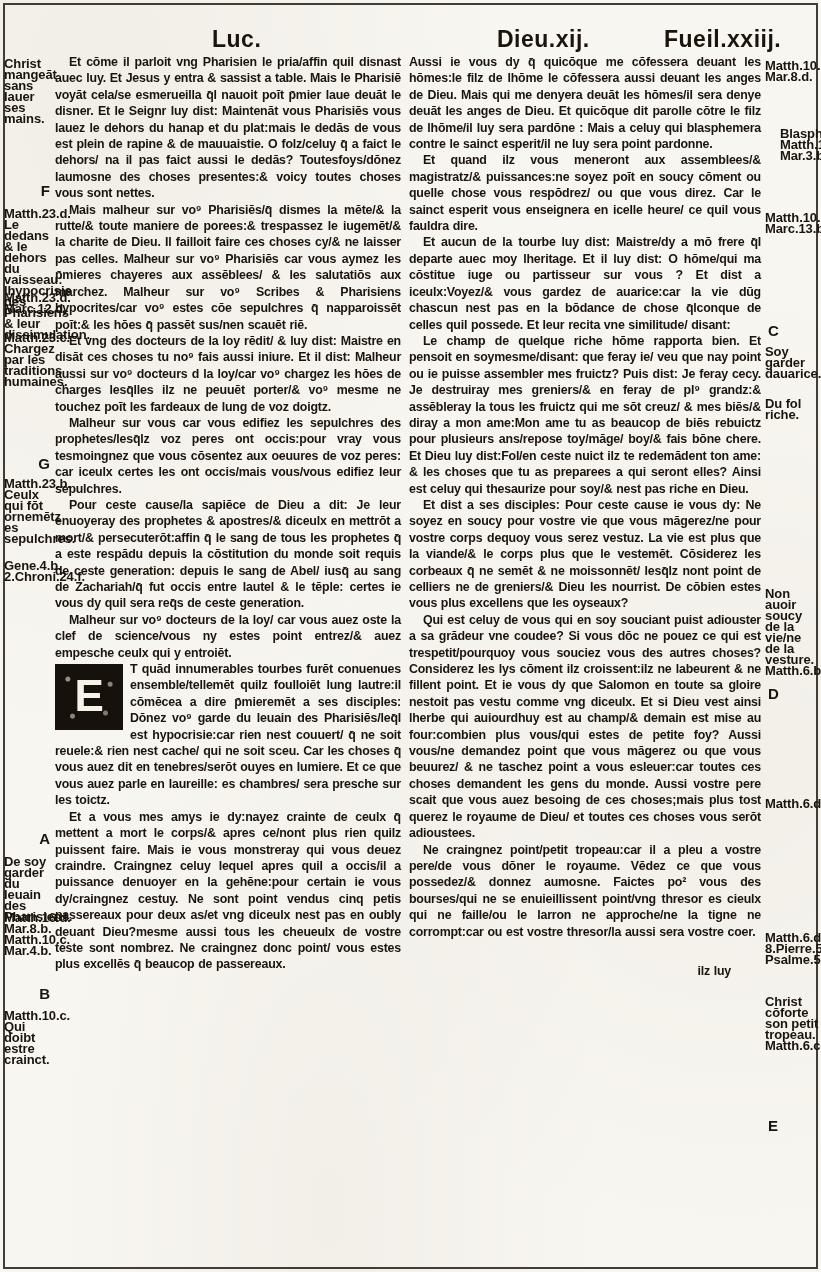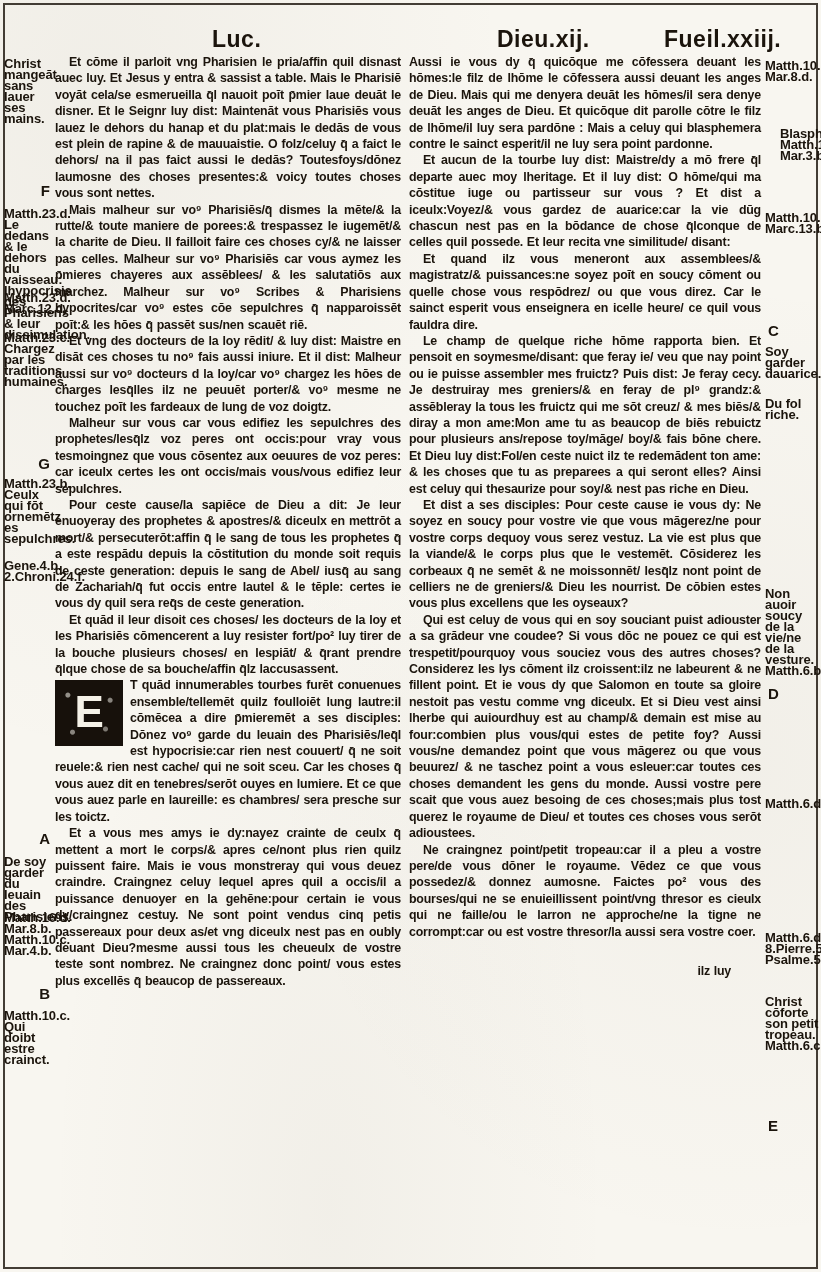--- a/index.html
+++ b/index.html
@@ -91,31 +91,31 @@
   <div class="rh rh-left">Luc.</div>
   <div class="rh rh-center">Dieu.xij.</div>
   <div class="rh rh-right">Fueil.xxiij.</div>
 
   <div class="col col-left">
     <p class="para">Et cōme il parloit vng Pharisien le pria/affin quil disnast auec luy. Et Jesus y entra &amp; sassist a table. Mais le Pharisiē voyāt cela/se esmerueilla q̄l nauoit poīt p̄mier laue deuāt le disner. Et le Seignr luy dist: Maintenāt vous Pharisiēs vous lauez le dehors du hanap et du plat:mais le dedās de vous est plein de rapine &amp; de mauuaistie. O folz/celuy q̄ a faict le dehors/ na il pas faict aussi le dedās? Toutesfoys/dōnez laumosne des choses presentes:&amp; voicy toutes choses vous sont nettes.</p>
     <p class="para">Mais malheur sur vo⁹ Pharisiēs/q̄ dismes la mēte/&amp; la rutte/&amp; toute maniere de porees:&amp; trespassez le iugemēt/&amp; la charite de Dieu. Il failloit faire ces choses cy/&amp; ne laisser pas celles. Malheur sur vo⁹ Pharisiēs car vous aymez les p̄mieres chayeres aux assēblees/ &amp; les salutatiōs aux marchez. Malheur sur vo⁹ Scribes &amp; Pharisiens hypocrites/car vo⁹ estes cōe sepulchres q̄ napparoissēt poīt:&amp; les hōes q̄ passēt sus/nen scauēt riē.</p>
     <p class="para">Et vng des docteurs de la loy rēdit/ &amp; luy dist: Maistre en disāt ces choses tu no⁹ fais aussi iniure. Et il dist: Malheur aussi sur vo⁹ docteurs d la loy/car vo⁹ chargez les hōes de charges lesq̄lles ilz ne peuuēt porter/&amp; vo⁹ mesme ne touchez poīt les fardeaux de lung de voz doigtz.</p>
     <p class="para">Malheur sur vous car vous edifiez les sepulchres des prophetes/lesq̄lz voz peres ont occis:pour vray vous tesmoingnez que vous cōsentez aux oeuures de voz peres: car iceulx certes les ont occis/mais vous/vous edifiez leur sepulchres.</p>
     <p class="para">Pour ceste cause/la sapiēce de Dieu a dit: Je leur enuoyeray des prophetes &amp; apostres/&amp; diceulx en mettrōt a mort/&amp; persecuterōt:affin q̄ le sang de tous les prophetes q̄ a este respādu depuis la cōstitution du monde soit requis de ceste generation: depuis le sang de Abel/ iusq̄ au sang de Zachariah/q̄ fut occis entre lautel &amp; le tēple: certes ie vous dy quil sera req̄s de ceste generation.</p>
-    <p class="para">Et quād il leur disoit ces choses/ les docteurs de la loy et les Pharisiēs cōmencerent a luy resister fort/po² luy tirer de la bouche plusieurs choses/ en lespiāt/ &amp; q̄rant prendre q̄lque chose de sa bouche/affin q̄lz laccusassent.</p>
+    <p class="para">Malheur sur vo⁹ docteurs de la loy/ car vous auez oste la clef de science/vous ny estes point entrez/&amp; auez empesche ceulx qui y entroiēt.</p>
     <p class="para noindent">
       <span class="dropcap">E</span><span>T quād innumerables tourbes furēt conuenues ensemble/tellemēt quilz foulloiēt lung lautre:il cōmēcea a dire p̄mieremēt a ses disciples: Dōnez vo⁹ garde du leuain des Pharisiēs/leq̄l est hypocrisie:car rien nest couuert/ q̄ ne soit reuele:&amp; rien nest cache/ qui ne soit sceu. Car les choses q̄ vous auez dit en tenebres/serōt ouyes en lumiere. Et ce que vous auez parle en laureille: es chambres/ sera presche sur les toictz.</span>
     </p>
     <p class="para">Et a vous mes amys ie dy:nayez crainte de ceulx q̄ mettent a mort le corps/&amp; apres ce/nont plus rien quilz puissent faire. Mais ie vous monstreray qui vous deuez craindre. Craingnez celuy lequel apres quil a occis/il a puissance denuoyer en la gehēne:pour certain ie vous dy/craingnez cestuy. Ne sont point vendus cinq petis passereaux pour deux as/et vng diceulx nest pas en oubly deuant Dieu?mesme aussi tous les cheueulx de vostre teste sont nombrez. Ne craingnez donc point/ vous estes plus excellēs q̄ beaucop de passereaux.</p>
   </div>
 
   <div class="col col-right">
     <p class="para noindent">Aussi ie vous dy q̄ quicōque me cōfessera deuant les hōmes:le filz de lhōme le cōfessera aussi deuant les anges de Dieu. Mais qui me denyera deuāt les hōmes/il sera denye deuāt les anges de Dieu. Et quicōque dit parolle cōtre le filz de lhōme/il luy sera pardōne : Mais a celuy qui blasphemera contre le sainct esperit/il ne luy sera point pardonne.</p>
+    <p class="para">Et quand ilz vous meneront aux assemblees/&amp; magistratz/&amp; puissances:ne soyez poīt en soucy cōment ou quelle chose vous respōdrez/ ou que vous direz. Car le sainct esperit vous enseignera en icelle heure/ ce quil vous fauldra dire.</p>
     <p class="para">Et aucun de la tourbe luy dist: Maistre/dy a mō frere q̄l departe auec moy lheritage. Et il luy dist: O hōme/qui ma cōstitue iuge ou partisseur sur vous ? Et dist a iceulx:Voyez/&amp; vous gardez de auarice:car la vie dūg chascun nest pas en la bōdance de chose q̄lconque de celles quil possede. Et leur recita vne similitude/ disant:</p>
-    <p class="para">Et quand ilz vous meneront aux assemblees/&amp; magistratz/&amp; puissances:ne soyez poīt en soucy cōment ou quelle chose vous respōdrez/ ou que vous direz. Car le sainct esperit vous enseignera en icelle heure/ ce quil vous fauldra dire.</p>
     <p class="para">Le champ de quelque riche hōme rapporta bien. Et pensoit en soymesme/disant: que feray ie/ veu que nay point ou ie puisse assembler mes fruictz? Puis dist: Je feray cecy. Je destruiray mes greniers/&amp; en feray de pl⁹ grandz:&amp; assēbleray la tous les fruictz qui me sōt creuz/ &amp; mes biēs/&amp; diray a mon ame:Mon ame tu as beaucop de biēs rebuictz pour plusieurs ans/repose toy/māge/ boy/&amp; fais bōne chere. Et Dieu luy dist:Fol/en ceste nuict ilz te redemādent ton ame: &amp; les choses que tu as preparees a qui seront elles? Ainsi est celuy qui thesaurize pour soy/&amp; nest pas riche en Dieu.</p>
     <p class="para">Et dist a ses disciples: Pour ceste cause ie vous dy: Ne soyez en soucy pour vostre vie que vous māgerez/ne pour vostre corps dequoy vous serez vestuz. La vie est plus que la viande/&amp; le corps plus que le vestemēt. Cōsiderez les corbeaux q̄ ne semēt &amp; ne moissonnēt/ lesq̄lz nont point de celliers ne de greniers/&amp; Dieu les nourrist. De cōbien estes vous plus excellens que les oyseaux?</p>
     <p class="para">Qui est celuy de vous qui en soy souciant puist adiouster a sa grādeur vne coudee? Si vous dōc ne pouez ce qui est trespetit/pourquoy vous souciez vous des autres choses? Considerez les lys cōment ilz croissent:ilz ne labeurent &amp; ne fillent point. Et ie vous dy que Salomon en toute sa gloire nestoit pas vestu comme vng diceulx. Et si Dieu vest ainsi lherbe qui auiourdhuy est au champ/&amp; demain est mise au four:combien plus vous/qui estes de petite foy? Aussi vous/ne demandez point que vous māgerez ou que vous beuurez/ &amp; ne taschez point a vous esleuer:car toutes ces choses demandent les gens du monde. Aussi vostre pere scait que vous auez besoing de ces choses;mais plus tost querez le royaume de Dieu/ et toutes ces choses vous serōt adioustees.</p>
     <p class="para">Ne craingnez point/petit tropeau:car il a pleu a vostre pere/de vous dōner le royaume. Vēdez ce que vous possedez/&amp; donnez aumosne. Faictes po² vous des bourses/qui ne se enuieillissent point/vng thresor es cieulx qui ne faille/ou le larron ne approche/ne la tigne ne corrompt:car ou est vostre thresor/la aussi sera vostre coer.</p>
     <p class="para catchword">ilz luy</p>
   </div>
 
   <div class="mnote mnote-left" style="top:58px;">Christ mangeāt sans lauer ses mains.</div>
   <div class="sletter sletter-left" style="top:183px;">F</div>
   <div class="mnote mnote-left" style="top:208px;">Matth.23.d. Le dedans &amp; le dehors du vaisseau: lhypocrisie des Pharisiens &amp; leur dissimulation.</div>

